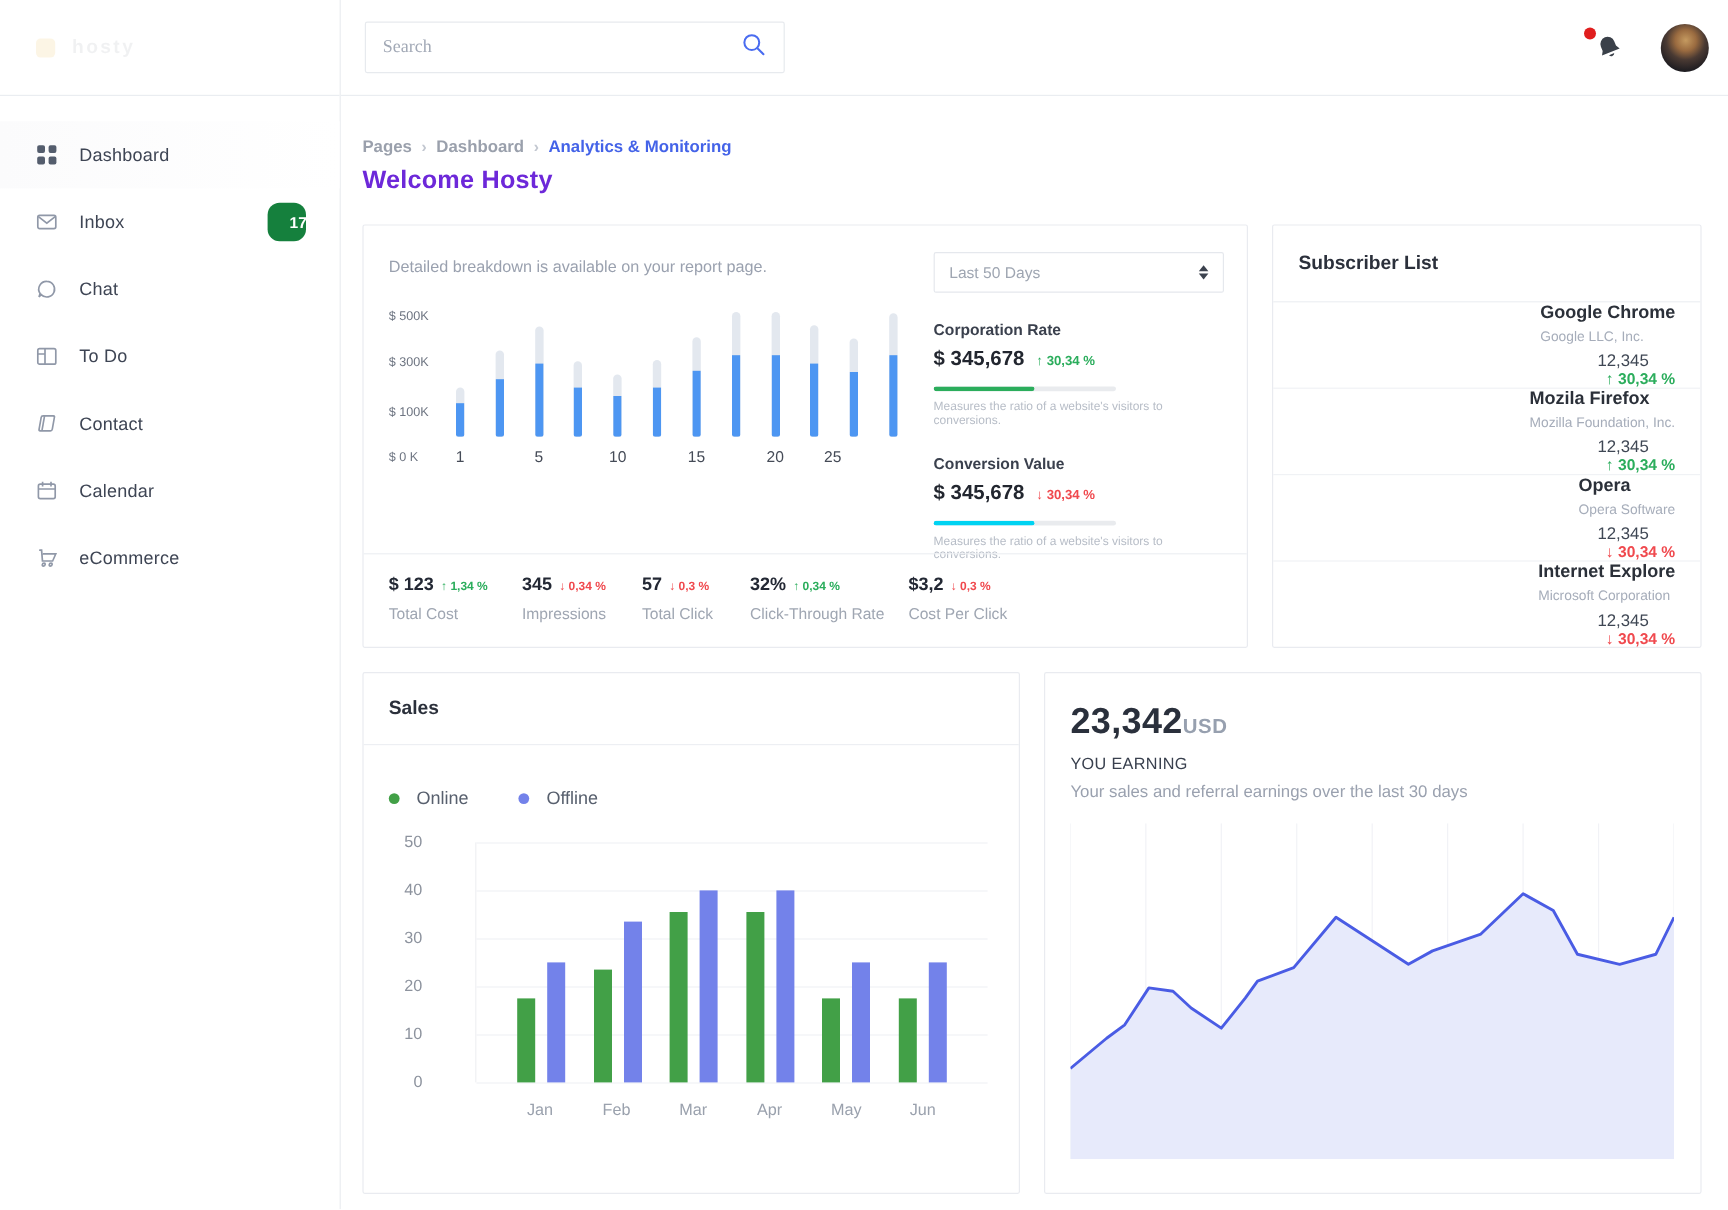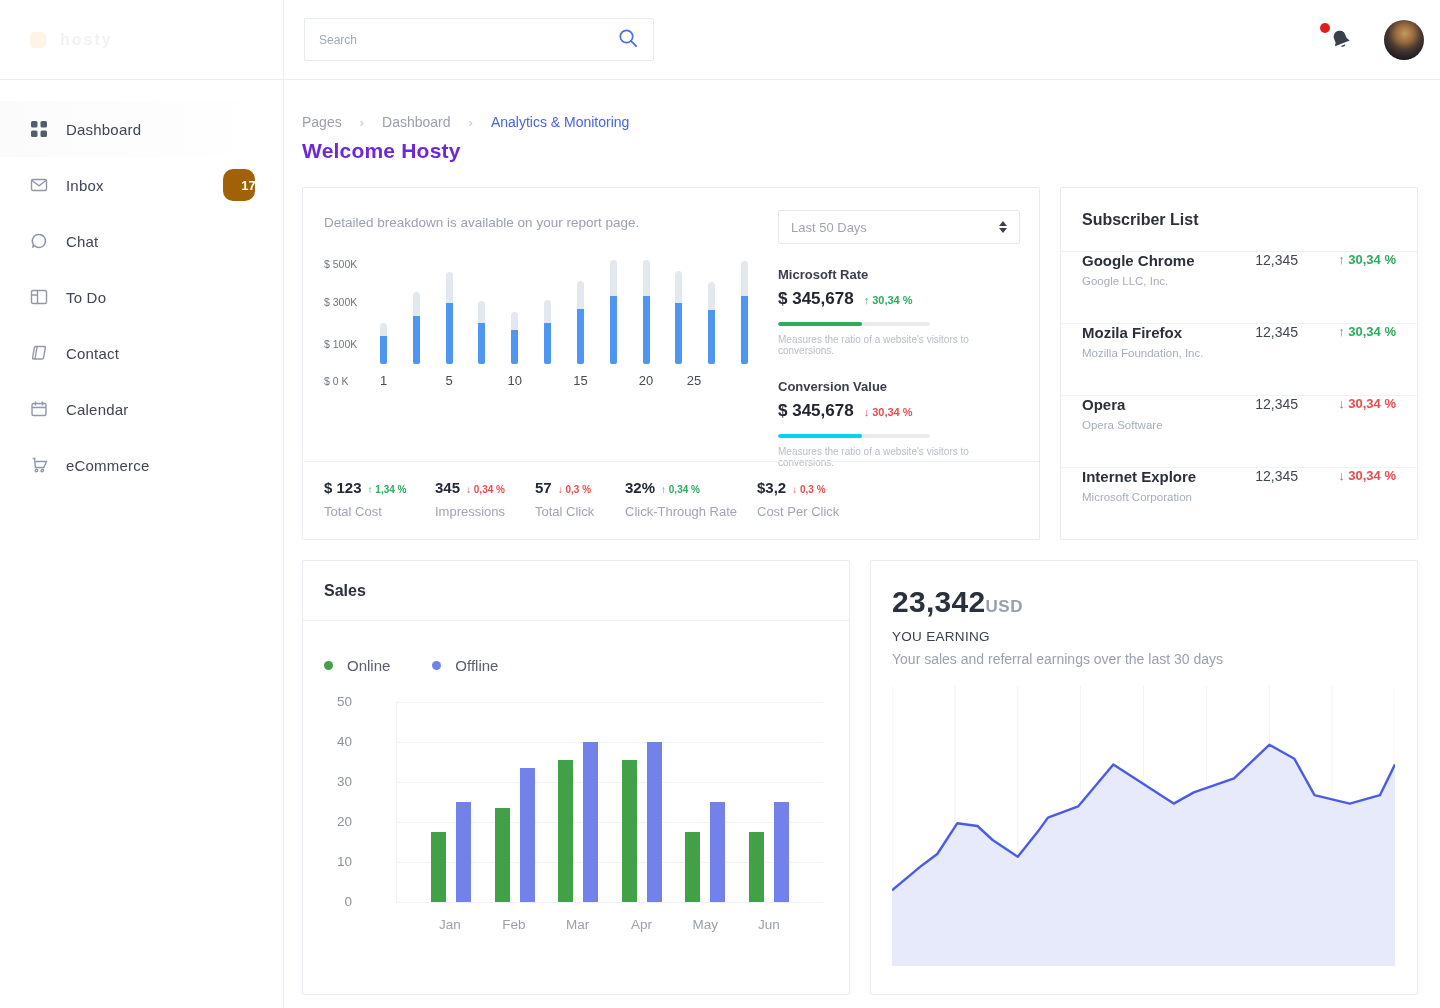--- a/index.html
+++ b/index.html
@@ -9,37 +9,37 @@
   
   .sidebar { width:284px; min-width:284px; border-right:1px solid #eaedf1; background:#fff; }
   .logo-area { height:80px; border-bottom:1px solid #eaedf1; display:flex; align-items:center; padding-left:30px; gap:14px; }
   .logo-mark { width:16px; height:16px; border-radius:4px; background:#e6b028; opacity:.12; }
   .logo-text { font-size:16px; font-weight:bold; color:#3c465a; opacity:.07; letter-spacing:2px; }
   .nav { margin-top:21px; }
   .nav-item { height:56px; display:flex; align-items:center; padding-left:30px; position:relative; cursor:pointer; }
   .nav-item.active { background:linear-gradient(90deg, #fbfbfc, #ffffff); }
   .nav-item .icn { width:18px; height:18px; margin-right:18px; display:flex; align-items:center; justify-content:center; }
   .nav-item .lbl { font-size:15px; font-weight:500; color:#3e4554; letter-spacing:.2px; }
-  .nav-badge { position:absolute; right:28px; top:12px; width:32px; height:32px; border-radius:10px; background:#a16207; color:#fff; font-size:13px; font-weight:bold; display:flex; align-items:center; justify-content:center;padding-left:19px; }
+  .nav-badge { position:absolute; right:28px; top:12px; width:32px; height:32px; border-radius:10px; background:#15803d; color:#fff; font-size:13px; font-weight:bold; display:flex; align-items:center; justify-content:center;padding-left:19px; }
 
   
   .main { flex:1; display:flex; flex-direction:column; }
   .topbar { height:80px; border-bottom:1px solid #eaedf1; display:flex; align-items:center; padding:0 16px 0 20px; }
   .searchbox { width:350px; height:43px; border:1px solid #e7eaee; border-radius:2px; display:flex; align-items:center; padding:0 14px; }
-  .searchbox input { flex:1; border:none; outline:none; font-size:12px; color:#525a68; font-family:Liberation Sans, sans-serif; }
+  .searchbox input { flex:1; border:none; outline:none; font-size:15px; color:#525a68; font-family:Liberation Serif, serif; }
   .searchbox input::placeholder { color:#a2a9b6; }
   .top-right { margin-left:auto; display:flex; align-items:center; gap:30px; }
   .bell-wrap { position:relative; width:26px; height:26px; cursor:pointer; }
   .bell-dot { position:absolute; left:-8px; top:-4px; width:10px; height:10px; border-radius:50%; background:#e01e1e; }
   .avatar { width:40px; height:40px; border-radius:50%; cursor:pointer;
             background:radial-gradient(circle at 52% 34%, #c59a60 0%, #9a6b40 26%, #4a3a33 48%, #1c1b20 78%, #101014 100%); }
 
   
   .content { padding:34px 21px 0 18px; flex:1; }
-  .breadcrumb { font-size:14px; color:#9aa0ac; display:flex; gap:18px; align-items:flex-end; }
+  .breadcrumb { font-size:14px; color:#9aa0ac; display:flex; gap:8px; align-items:flex-end;font-weight:bold; }
   .breadcrumb .sep { color:#c2c7d0; font-size:13px; }
   .breadcrumb .bc-link { cursor:pointer; }
   .breadcrumb .bc-active { color:#4463e8; cursor:pointer; }
   h1.welcome { font-size:21px; font-weight:bold; color:#6d28d9; margin-top:9px; letter-spacing:.2px; }
 
   .row1 { display:flex; gap:20px; margin-top:24px; }
   .row2 { display:flex; gap:20px; margin-top:20px; }
   .card { background:#fff; border:1px solid #e9ebf0; border-radius:2px; position:relative; }
 
   .card-organic { width:738px; height:353px; padding:21px; }
@@ -83,21 +83,21 @@
   .stats-strip { position:absolute; left:0; right:0; bottom:0; height:78px; border-top:1px solid #edeff3; display:flex; padding:17px 0 0 21px; }
   .stat { }
   .stat-valrow { display:flex; align-items:baseline; gap:6px; }
   .stat-value { font-size:15px; font-weight:bold; color:#232834; }
   .stat .delta { font-size:10px; }
   .stat-label { margin-top:8px; font-size:13px; color:#9fa6b2; }
 
   
   .sub-head { height:64px; display:flex; align-items:center; padding-left:21px; border-bottom:1px solid #edeff3; }
   .sub-title { font-size:16px; font-weight:bold; color:#2b303b; }
-  .sub-row { height:72px; display:flex; align-items:flex-start; padding:0 21px; border-bottom:1px solid #f0f2f5; cursor:pointer; }
+  .sub-row { height:72px; display:flex; align-items:flex-end; padding:0 21px; border-bottom:1px solid #f0f2f5; cursor:pointer;flex-direction:column; }
   .sub-row:last-child { border-bottom:none; }
   .sub-left { flex:1; }
   .sub-name { font-size:15px; font-weight:600; color:#2b3039; }
   .sub-company { margin-top:6px; font-size:11.5px; color:#a6adba; }
   .sub-value { width:52px; text-align:right; font-size:14px; color:#3f4754; margin-right:22px; }
   .sub-delta { width:76px; text-align:right; font-size:13px; font-weight:bold; }
   .sub-delta.up { color:#2bad5c; } .sub-delta.down { color:#f0494e; }
 
   
   .sales-head { height:60px; display:flex; align-items:center; padding-left:21px; border-bottom:1px solid #edeff3; }
@@ -322,21 +322,21 @@
           <div class="conv-panel">
             <div class="period-select">
               <span class="ps-label">Last 50 Days</span>
               <span class="spinner">
                   <i class="up"></i>
                   <i class="dn"></i>
                 </span>
             </div>
 
             <div class="conv-block">
-              <div class="conv-label">Microsoft Rate</div>
+              <div class="conv-label">Corporation Rate</div>
               <div class="conv-valrow">
                 <span class="conv-value">$ 345,678</span>
                 <span class="delta up"><span>↑</span> <span>30,34 %</span></span>
               </div>
               <div class="conv-track">
                   <div class="conv-fill" id="rate-fill" style="width: 55%; background: rgb(43, 173, 92);"></div>
                 </div>
               <div class="conv-caption">Measures the ratio of a website's visitors to conversions.</div>
             </div>
 

